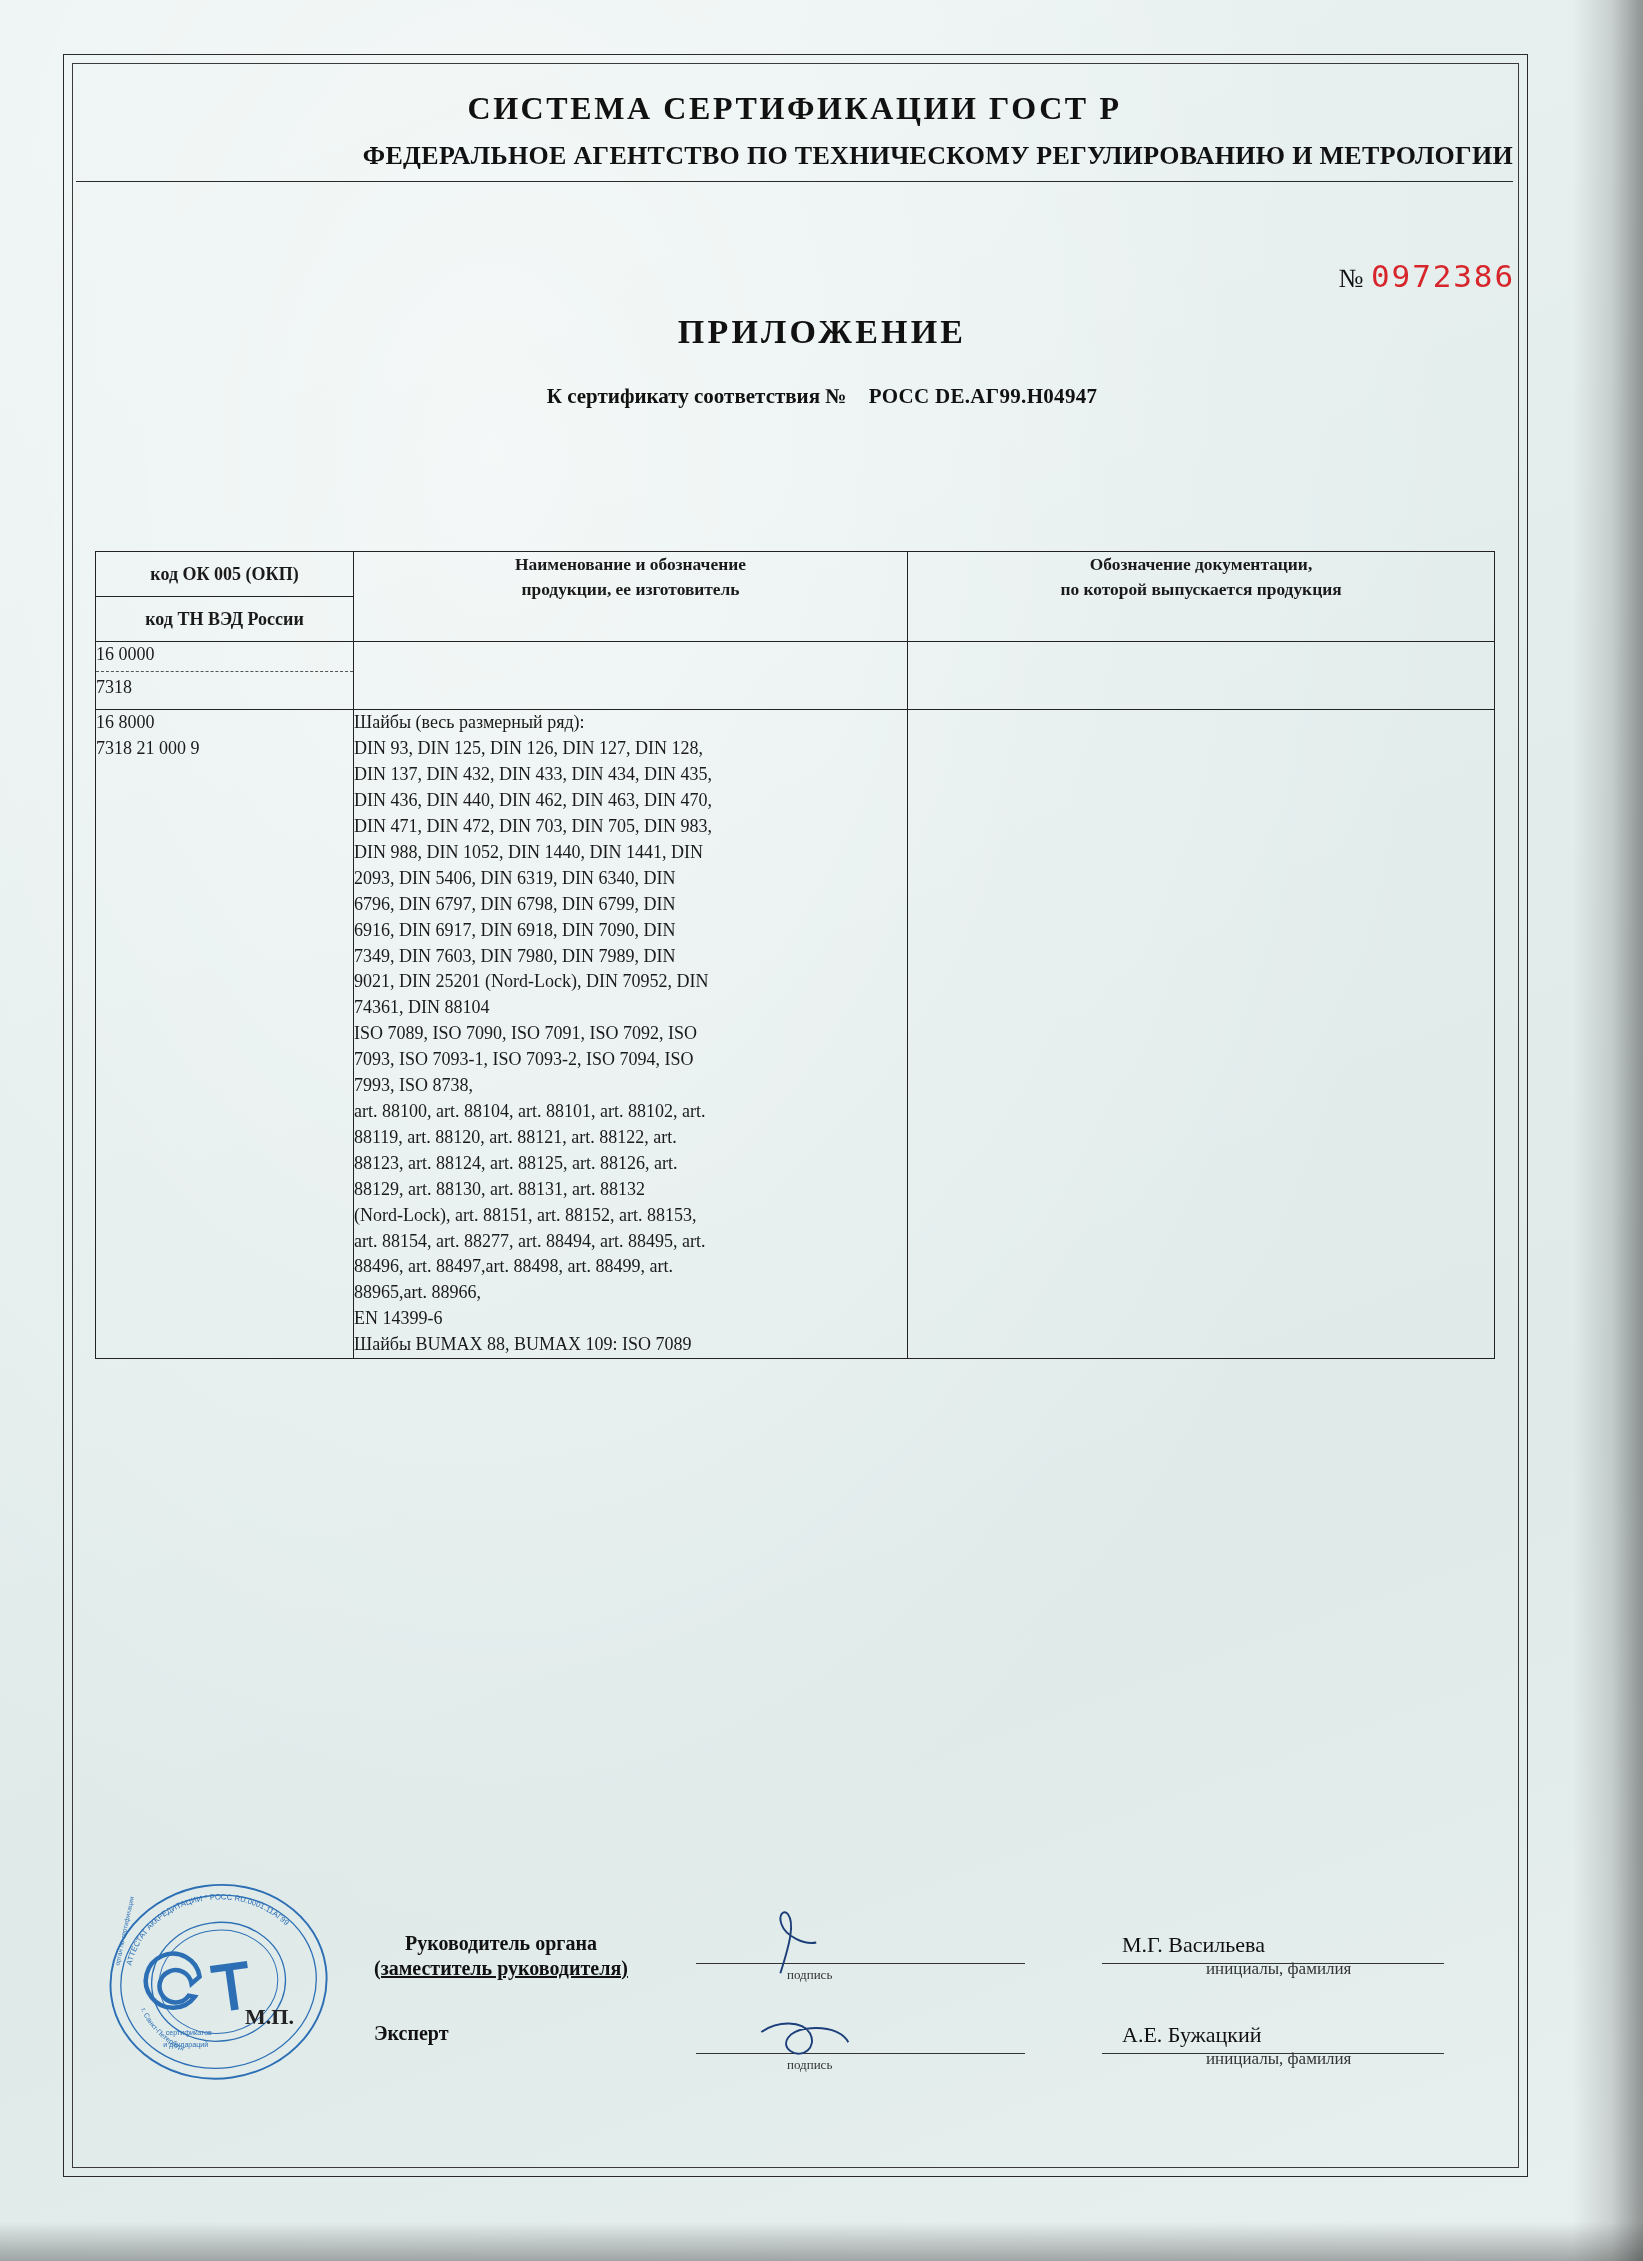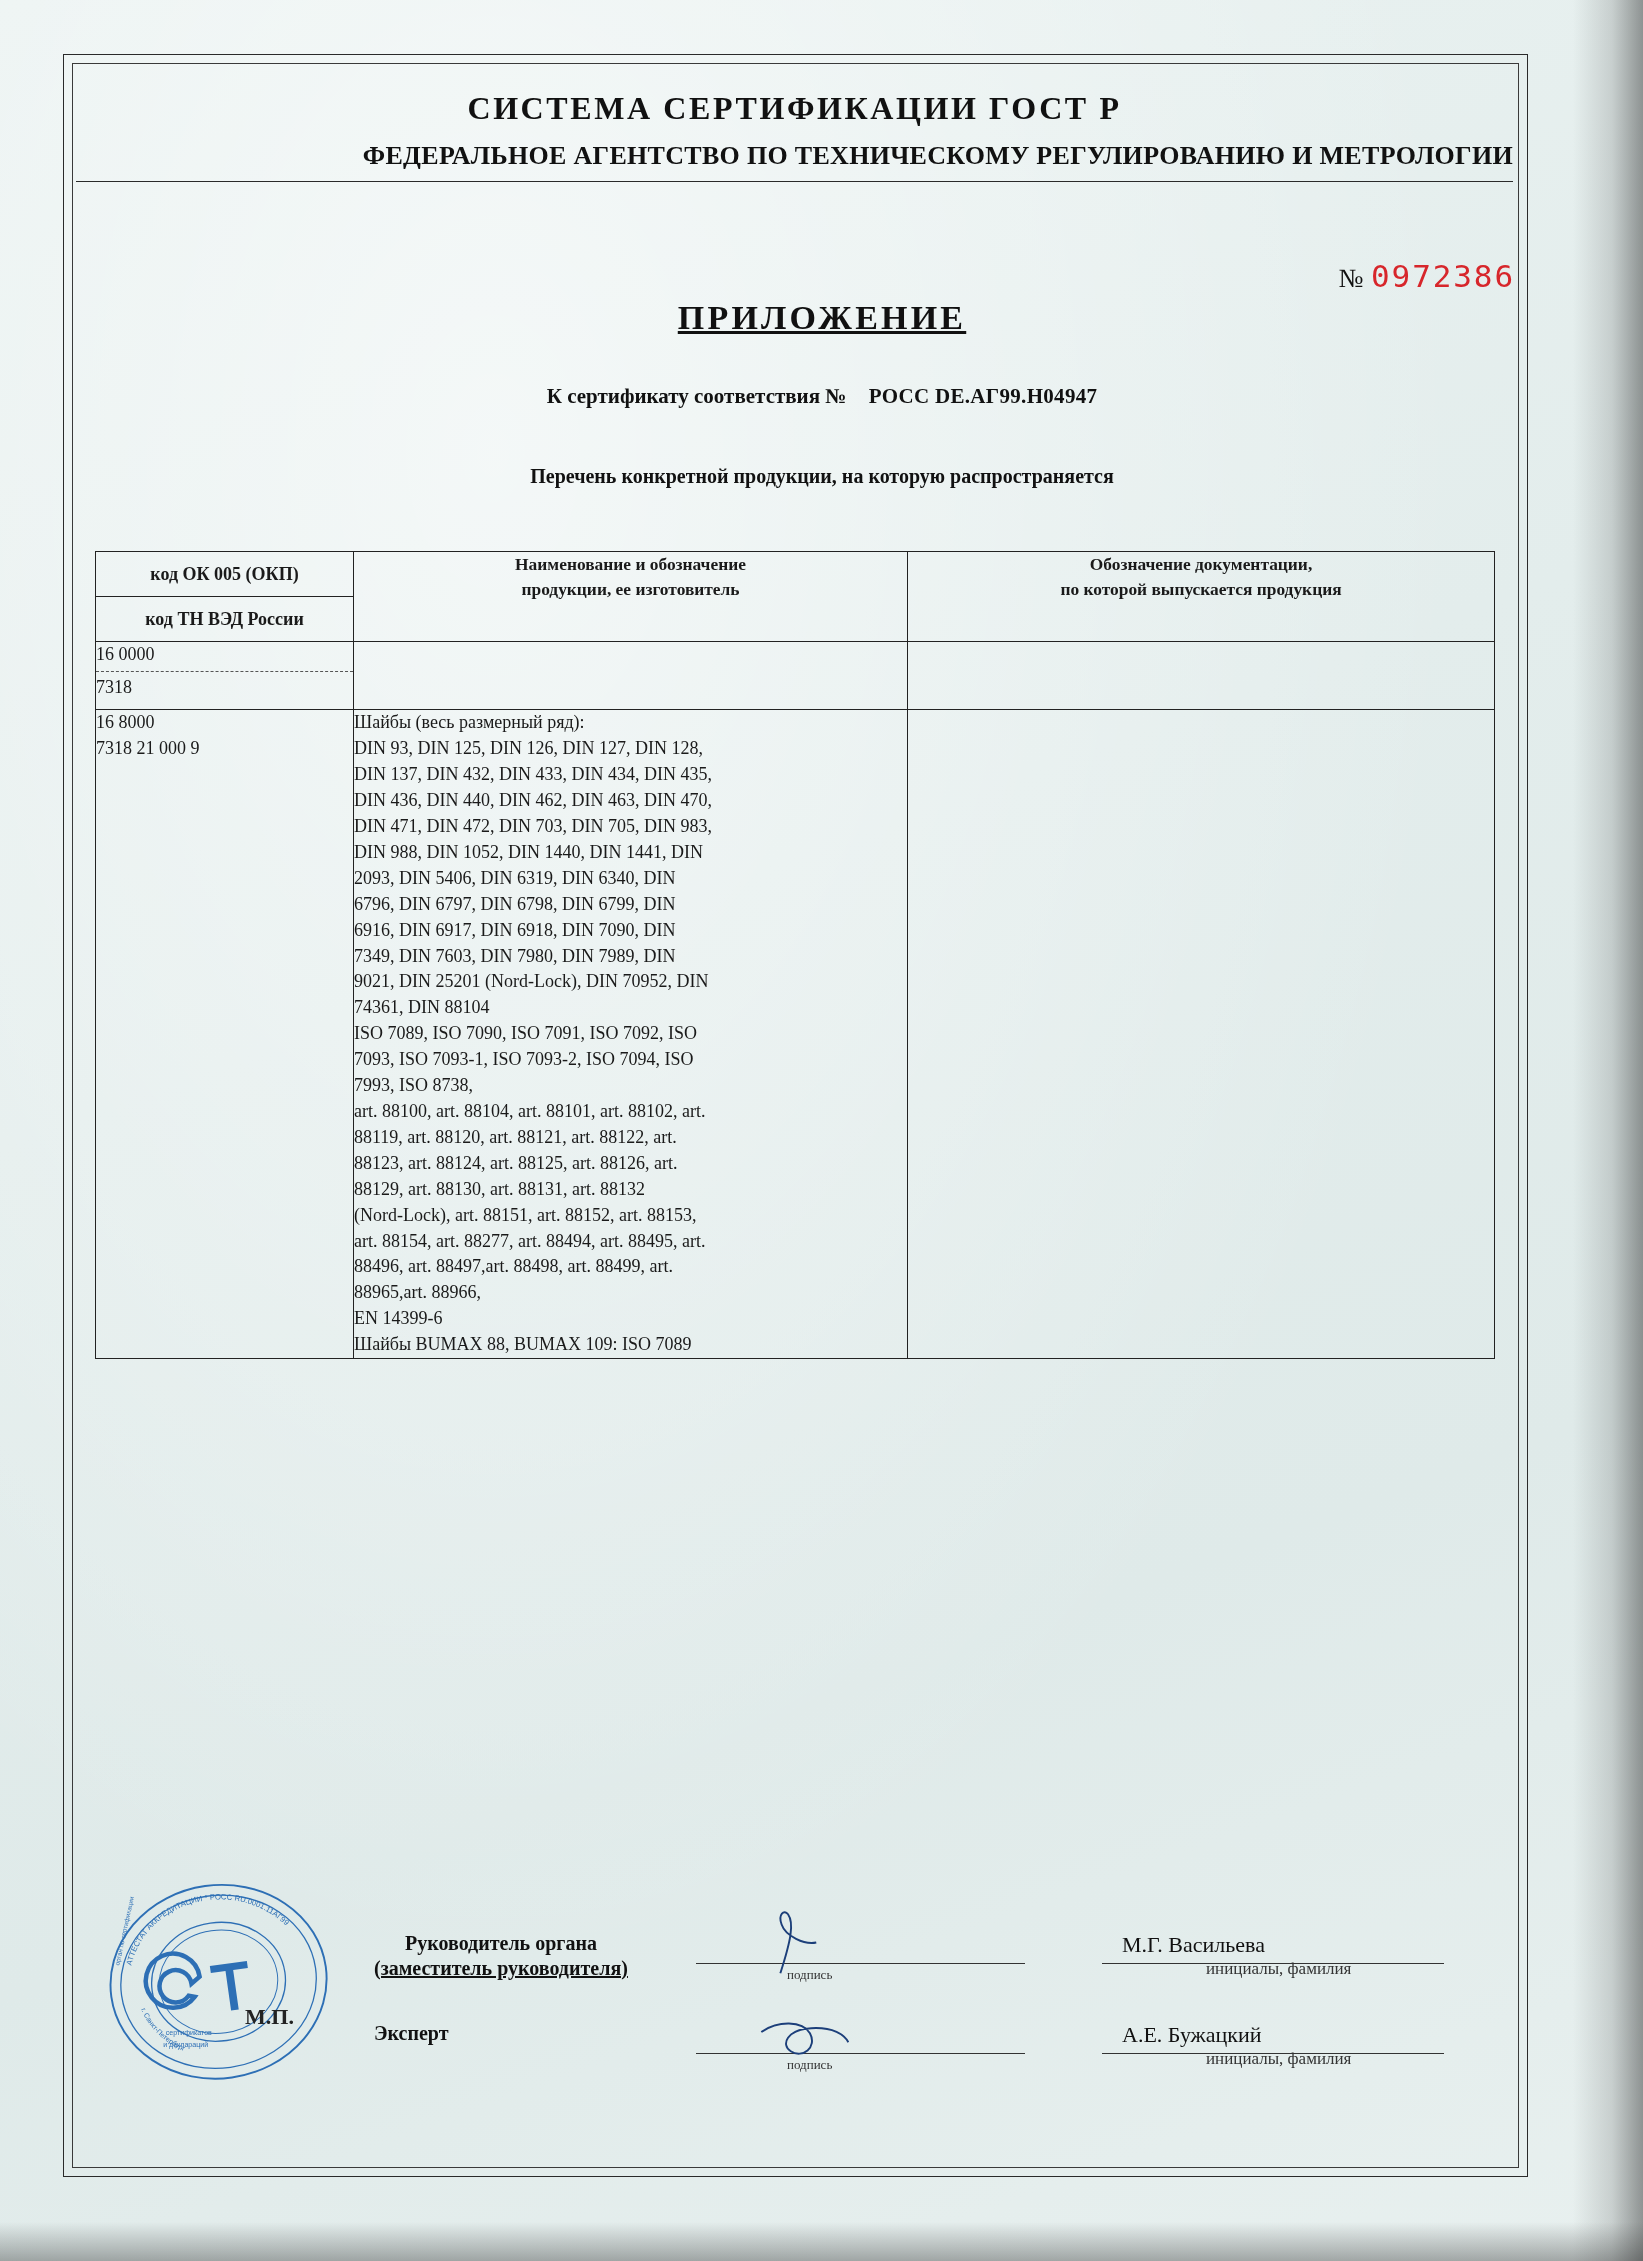--- a/index.html
+++ b/index.html
@@ -99,28 +99,27 @@
   }
   .num-value {
     font-size: 31px;
     color: #d7262b;
     font-family: "DejaVu Sans Mono", monospace;
     letter-spacing: 1.9px;
   }
 
   .prilozhenie {
     position: absolute;
-    top: 299px;
+    top: 313px;
     left: 0; right: 0;
     text-align: center;
     font-size: 34px;
     font-weight: bold;
     letter-spacing: 3.2px;
     color: #111;
-    text-decoration: underline;
   }
   .cert-line {
     position: absolute;
     top: 384px;
     left: 0; right: 0;
     text-align: center;
     font-size: 21px;
     font-weight: bold;
     color: #111;
   }
@@ -309,21 +308,20 @@
   </div>
 
   <div class="prilozhenie">ПРИЛОЖЕНИЕ</div>
 
   <div class="cert-line">
     <span>К сертификату соответствия №</span>
     <span class="cert-num">РОСС DE.АГ99.Н04947</span>
   </div>
 
   <div class="subtitle">
-    <div>Перечень конкретной продукции,  на которую распространяется</div>
   </div>
 
   <table class="tbl">
     <colgroup>
       <col class="col-a">
         <col class="col-b">
         <col class="col-c">
     </colgroup>
     <thead>
       <tr>

